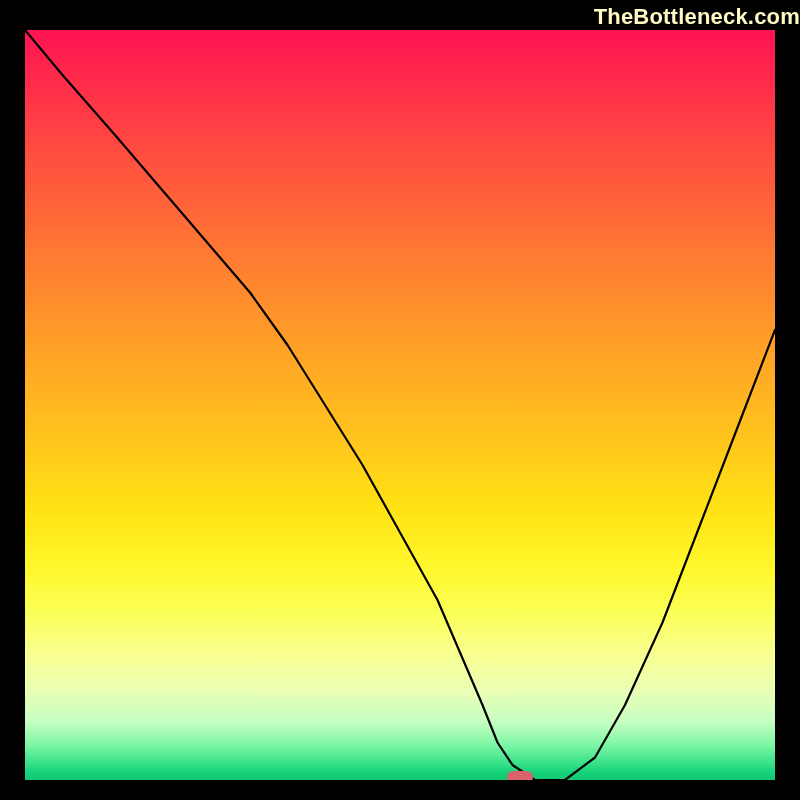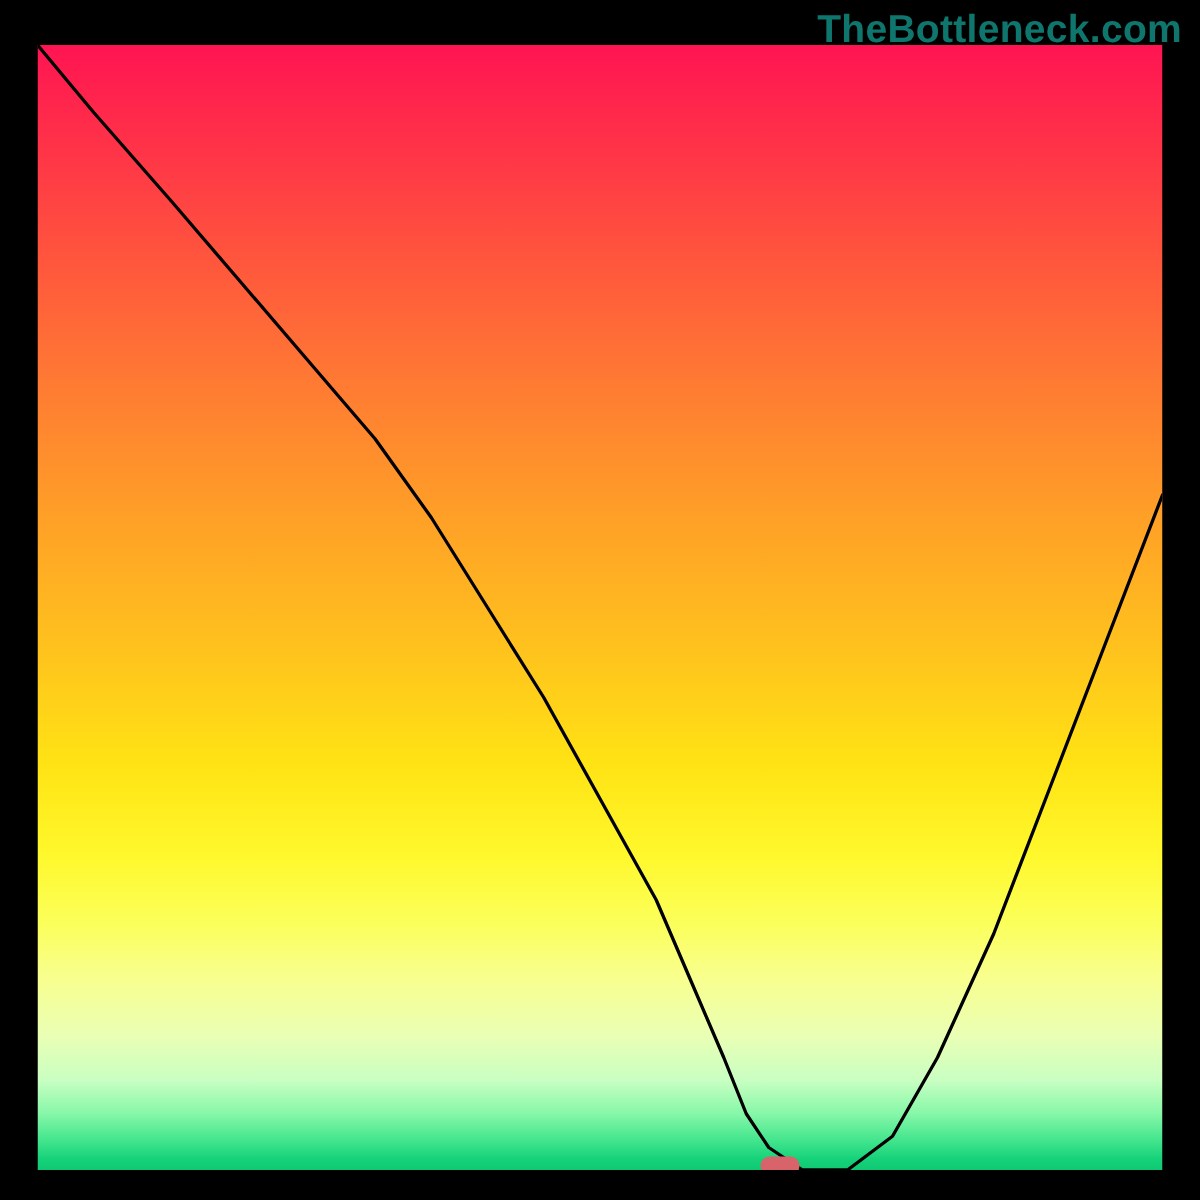--- a/index.html
+++ b/index.html
@@ -12,23 +12,23 @@
   }
   .frame {
     position: relative;
     width: 800px;
     height: 800px;
     background: #000;
   }
   .watermark {
     position: absolute;
     top: 4px;
-    right: 12px;
-    color: #0f766e;
-    font-size: 26px;
+    right: 0;
+    color: #fef9c3;
+    font-size: 22px;
     font-weight: 600;
     letter-spacing: 0.2px;
   }
   .plot {
     position: absolute;
     left: 25px;
     top: 30px;
     width: 750px;
     height: 750px;
     overflow: hidden;

